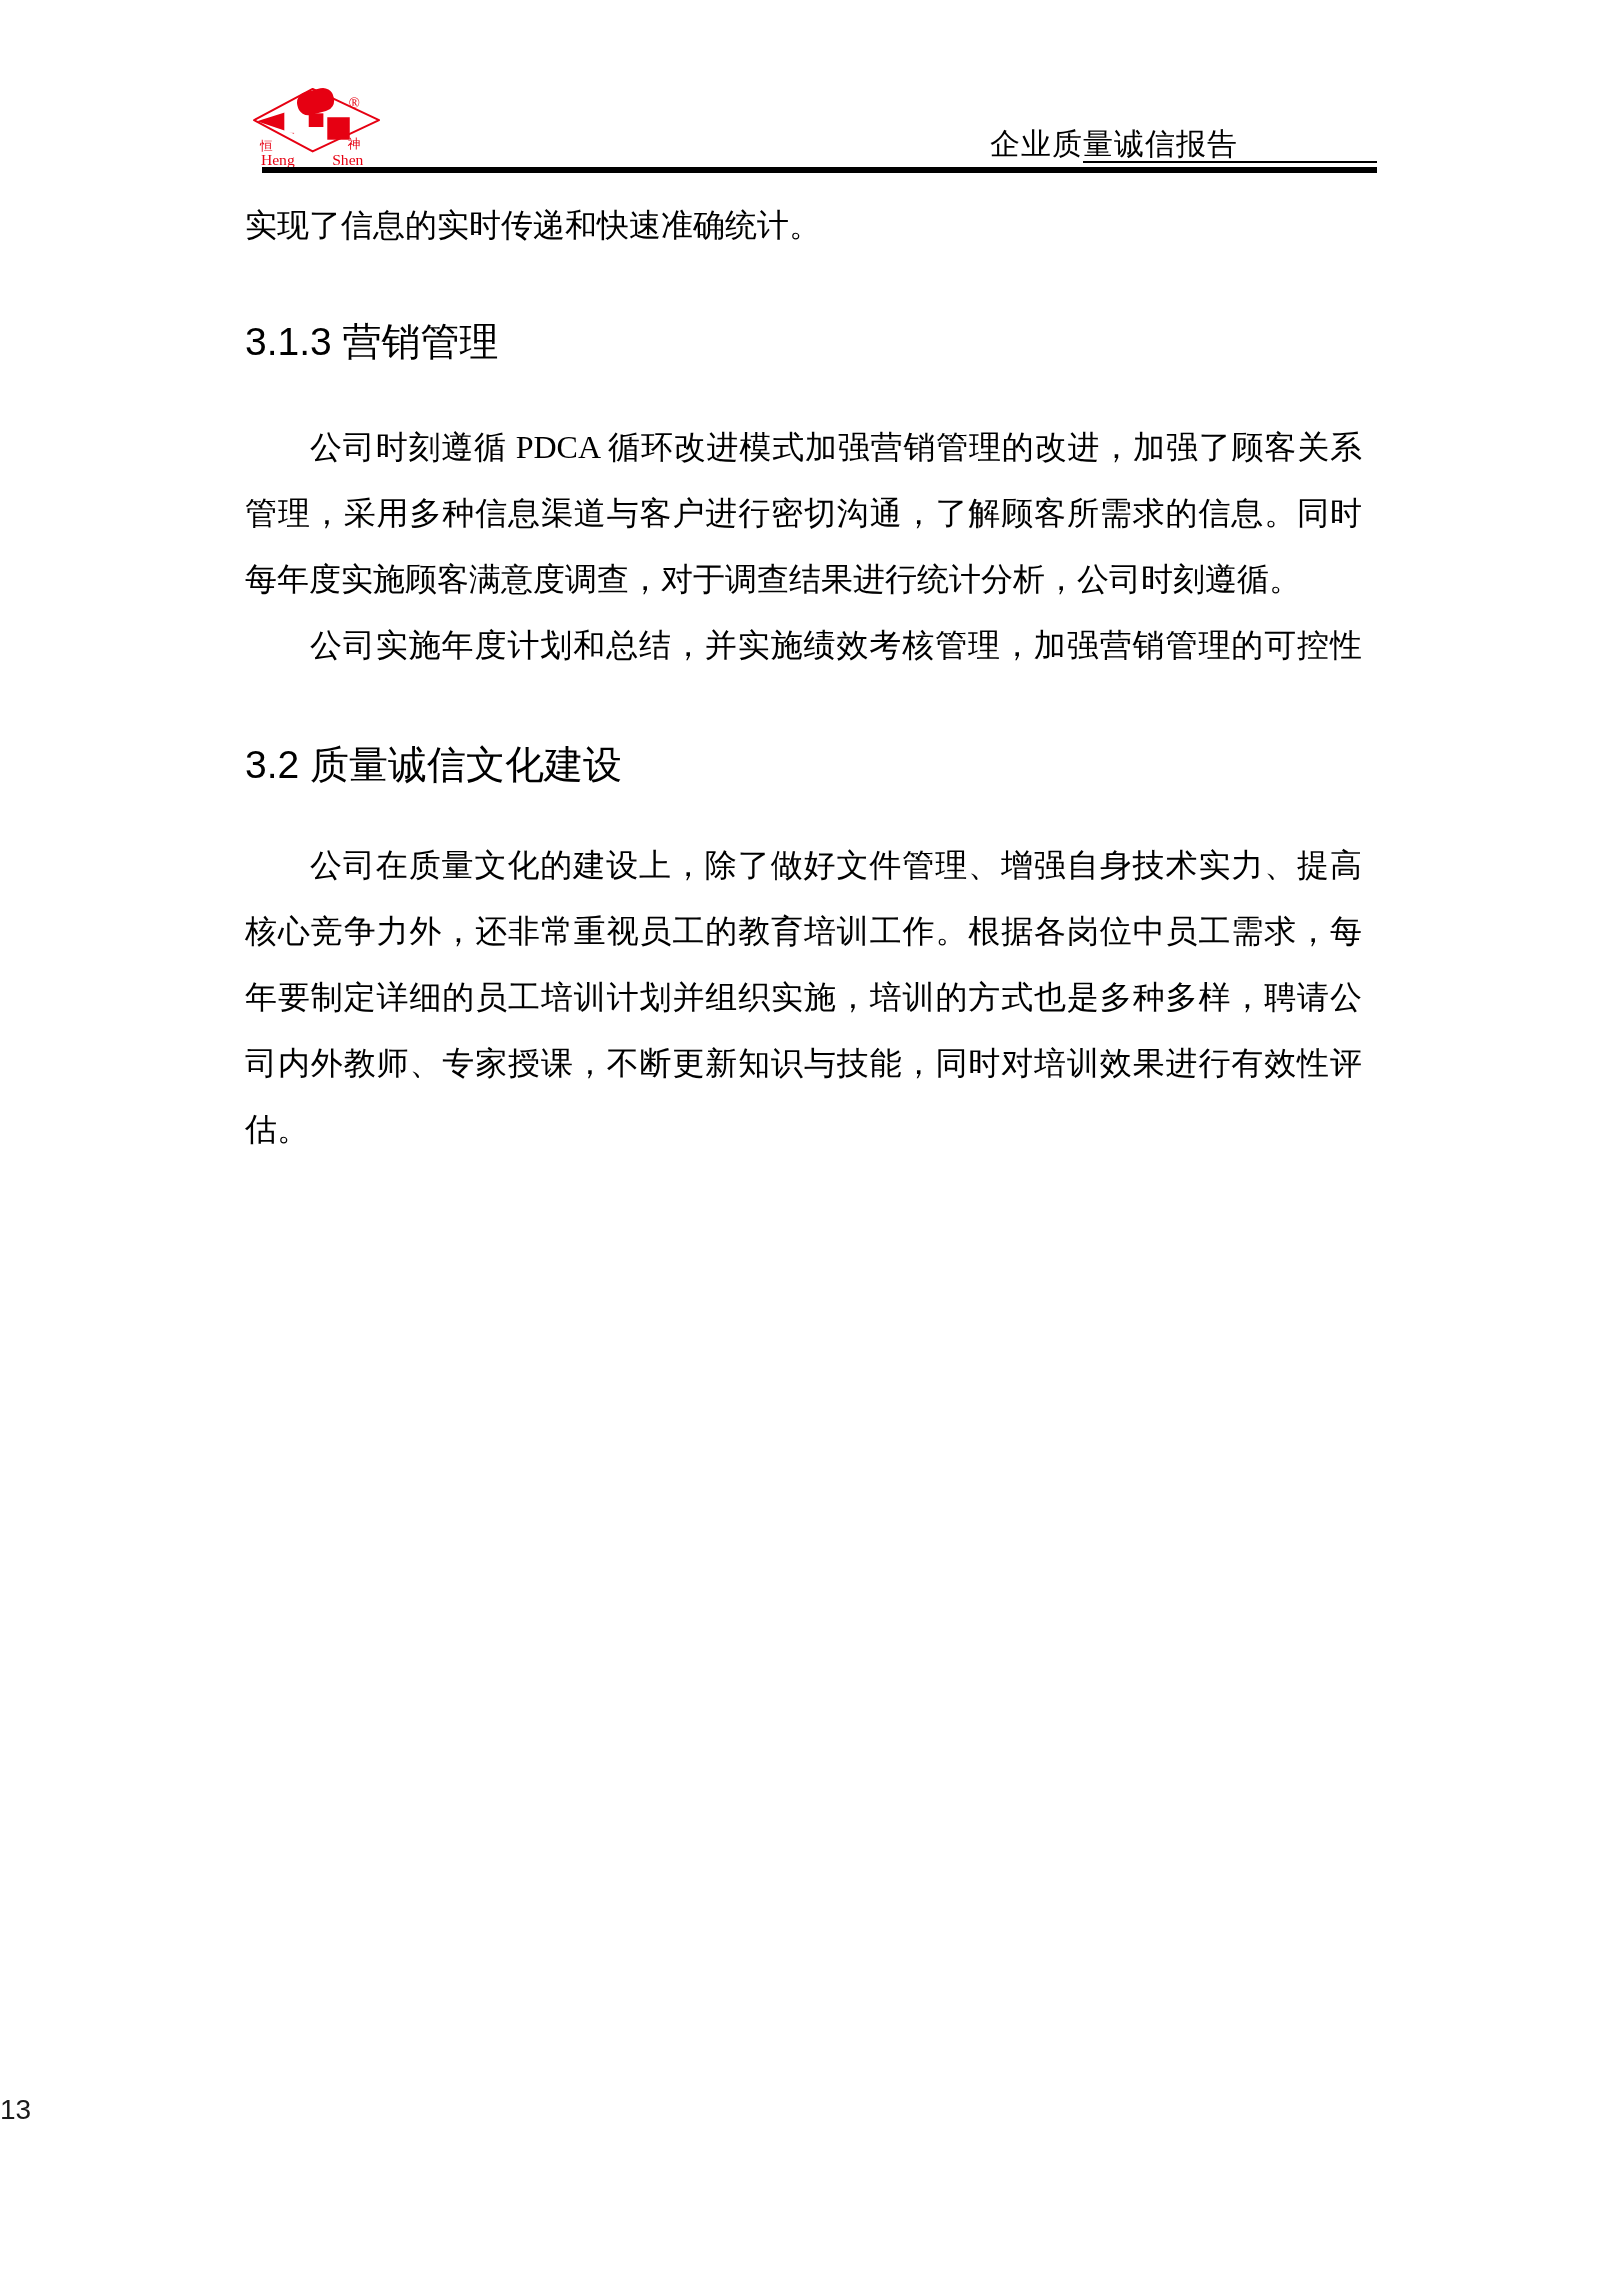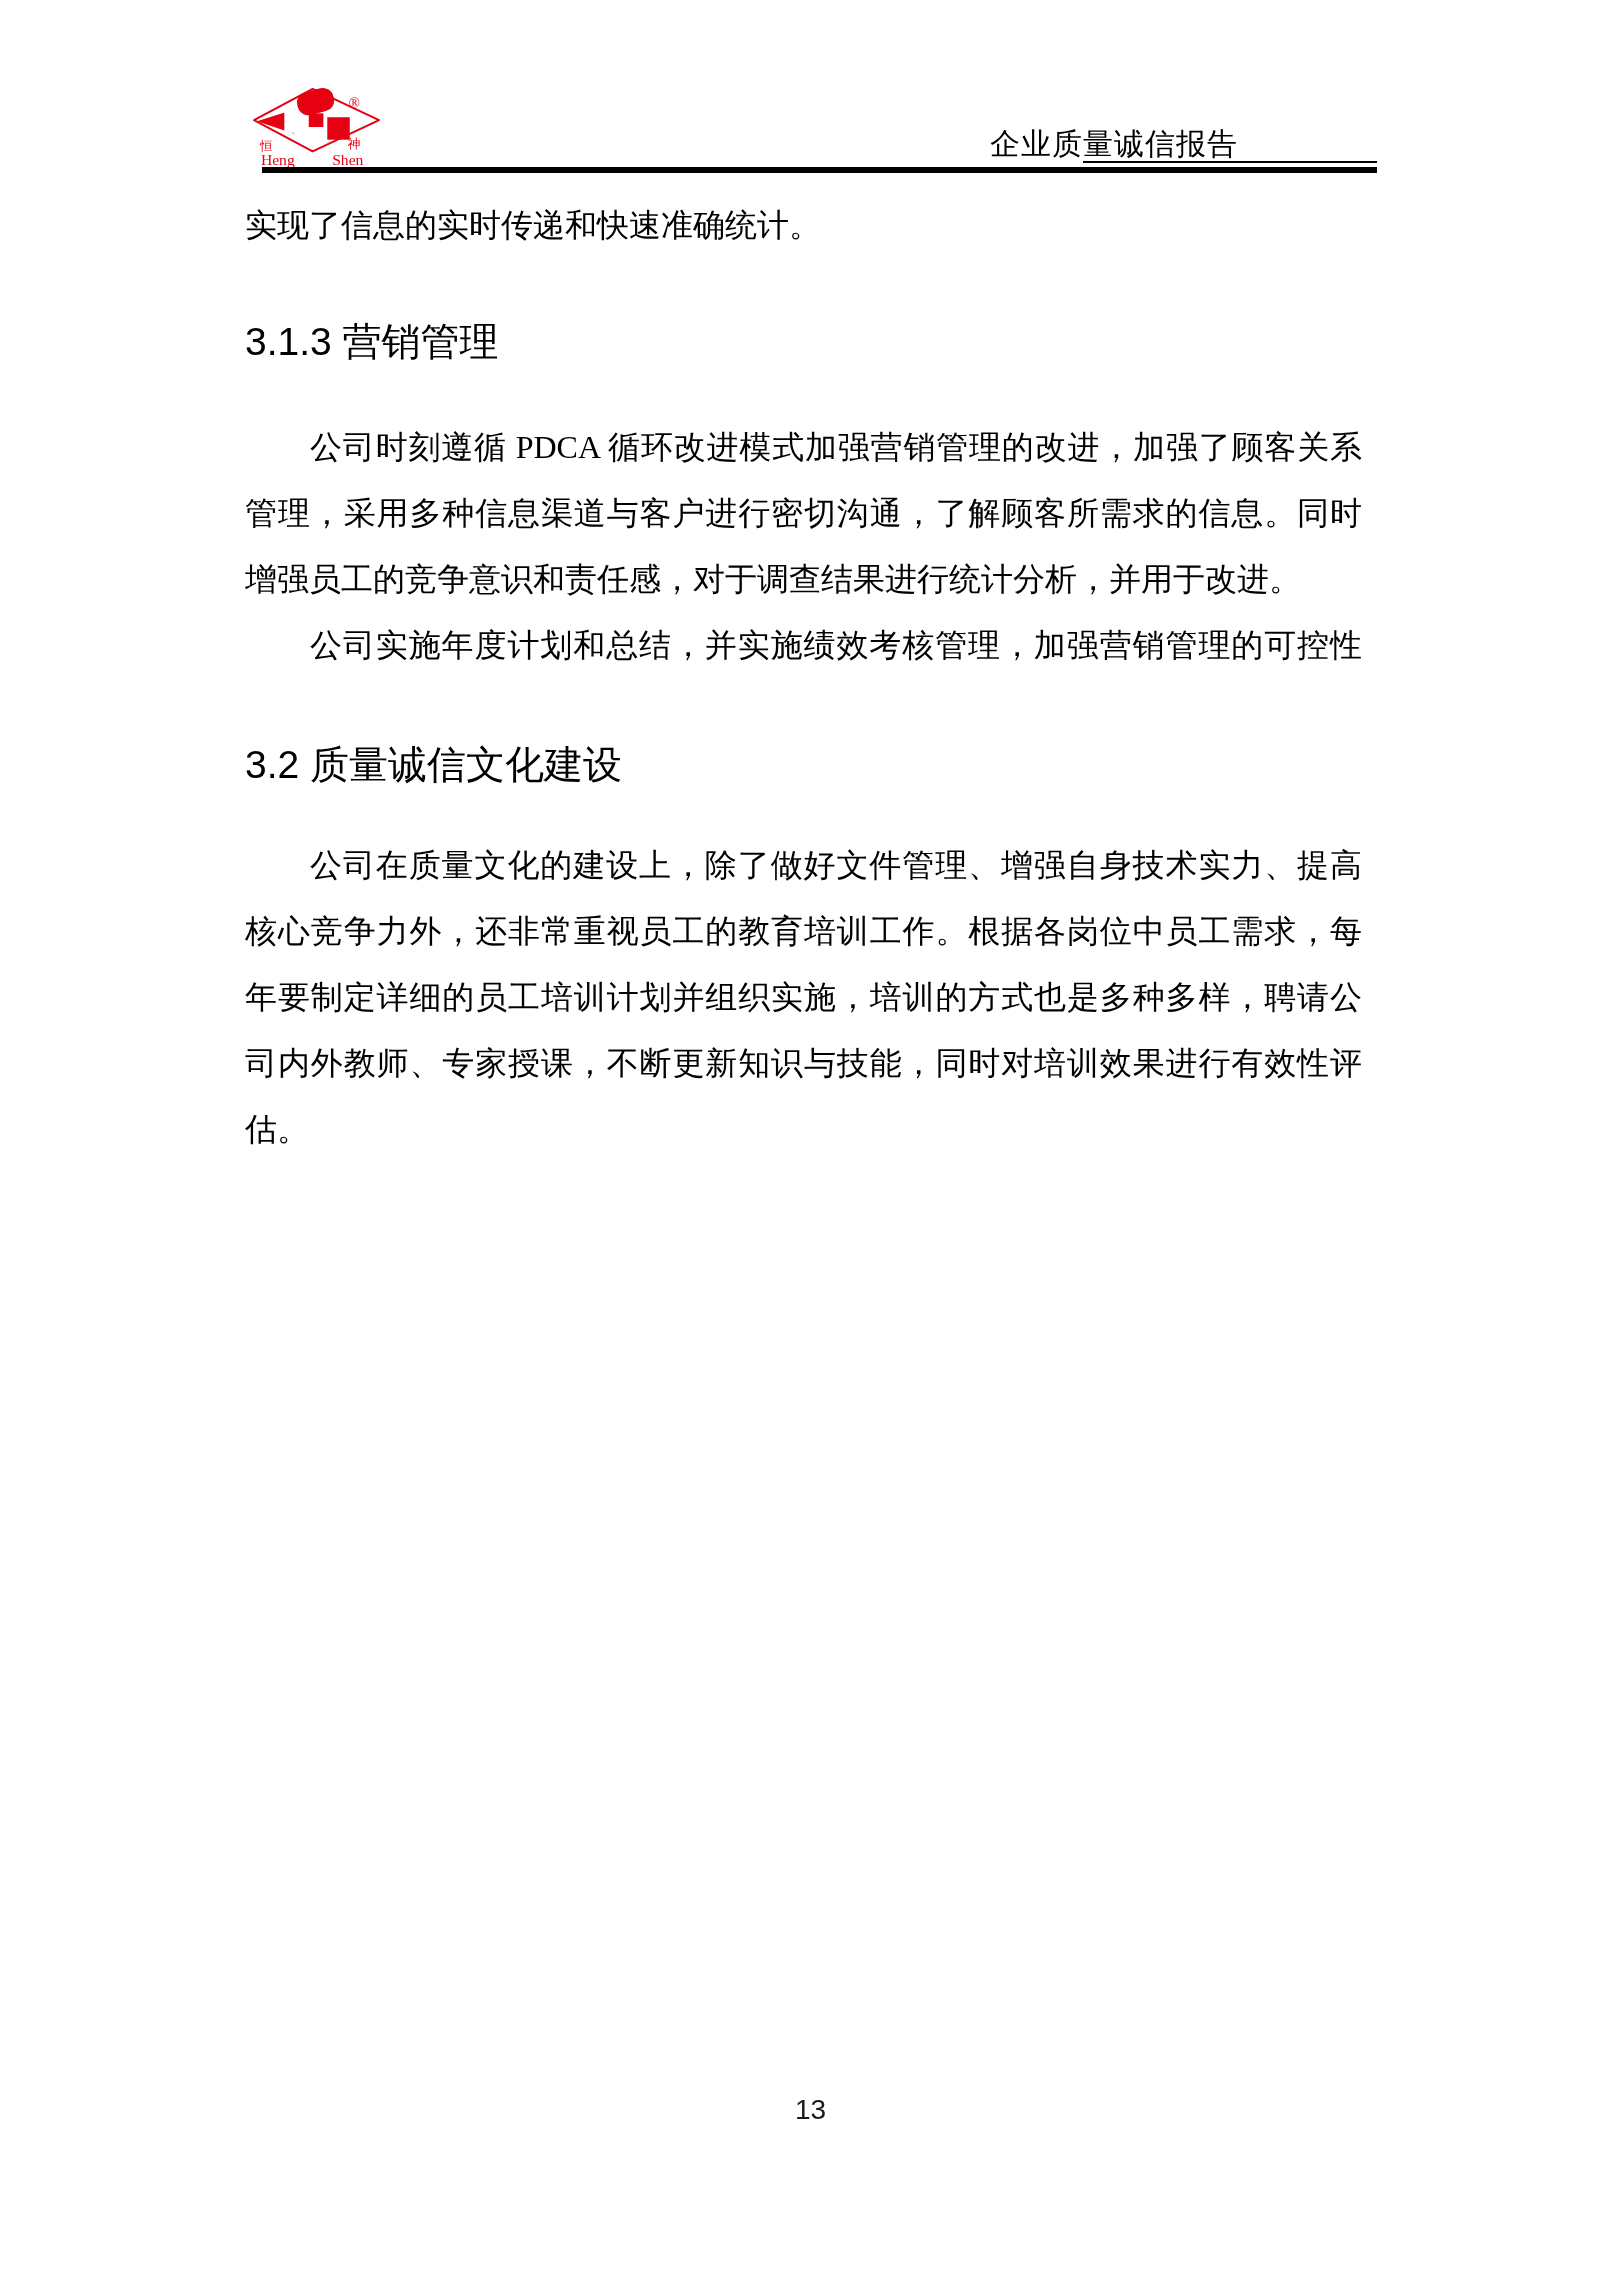--- a/index.html
+++ b/index.html
@@ -35,21 +35,21 @@
   .doc-heading{
     font-family:"Liberation Sans","DejaVu Sans",sans-serif;
     font-weight:normal;
     font-size:39px;line-height:47px;
     margin:60px 0 49px 0;
   }
   .doc-heading.h-second{margin:63px 0 44px 0;}
   
   .footer{
     position:absolute;left:0;top:2094px;width:100%;
-    text-align:center;font-size:28px;color:#1a1a1a;
+    font-size:28px;color:#1a1a1a;
     font-family:"Liberation Sans","DejaVu Sans",sans-serif;
   }
 </style>
 </head>
 <body>
 
 <div class="page">
 
   <svg class="logo" viewBox="0 0 140 85" xmlns="http://www.w3.org/2000/svg">
     <polygon points="4,35 64,3 132,35 64,67" fill="none" stroke="#e60012" stroke-width="2" stroke-linejoin="round"></polygon>
@@ -73,21 +73,21 @@
 
     <div>
       <div class="line last">实现了信息的实时传递和快速准确统计。</div>
     </div>
 
     <div class="doc-heading h-first">3.1.3 营销管理</div>
 
     <div>
       <div class="line first">公司时刻遵循 PDCA 循环改进模式加强营销管理的改进，加强了顾客关系</div>
       <div class="line">管理，采用多种信息渠道与客户进行密切沟通，了解顾客所需求的信息。同时</div>
-      <div class="line last">增强员工的竞争意识和责任感，对于调查结果进行统计分析，并用于改进。</div>
+      <div class="line last">每年度实施顾客满意度调查，对于调查结果进行统计分析，公司时刻遵循。</div>
     </div>
 
     <div>
       <div class="line first">公司实施年度计划和总结，并实施绩效考核管理，加强营销管理的可控性</div>
     </div>
 
     <div class="doc-heading h-second">3.2 质量诚信文化建设</div>
 
 
     <div>

